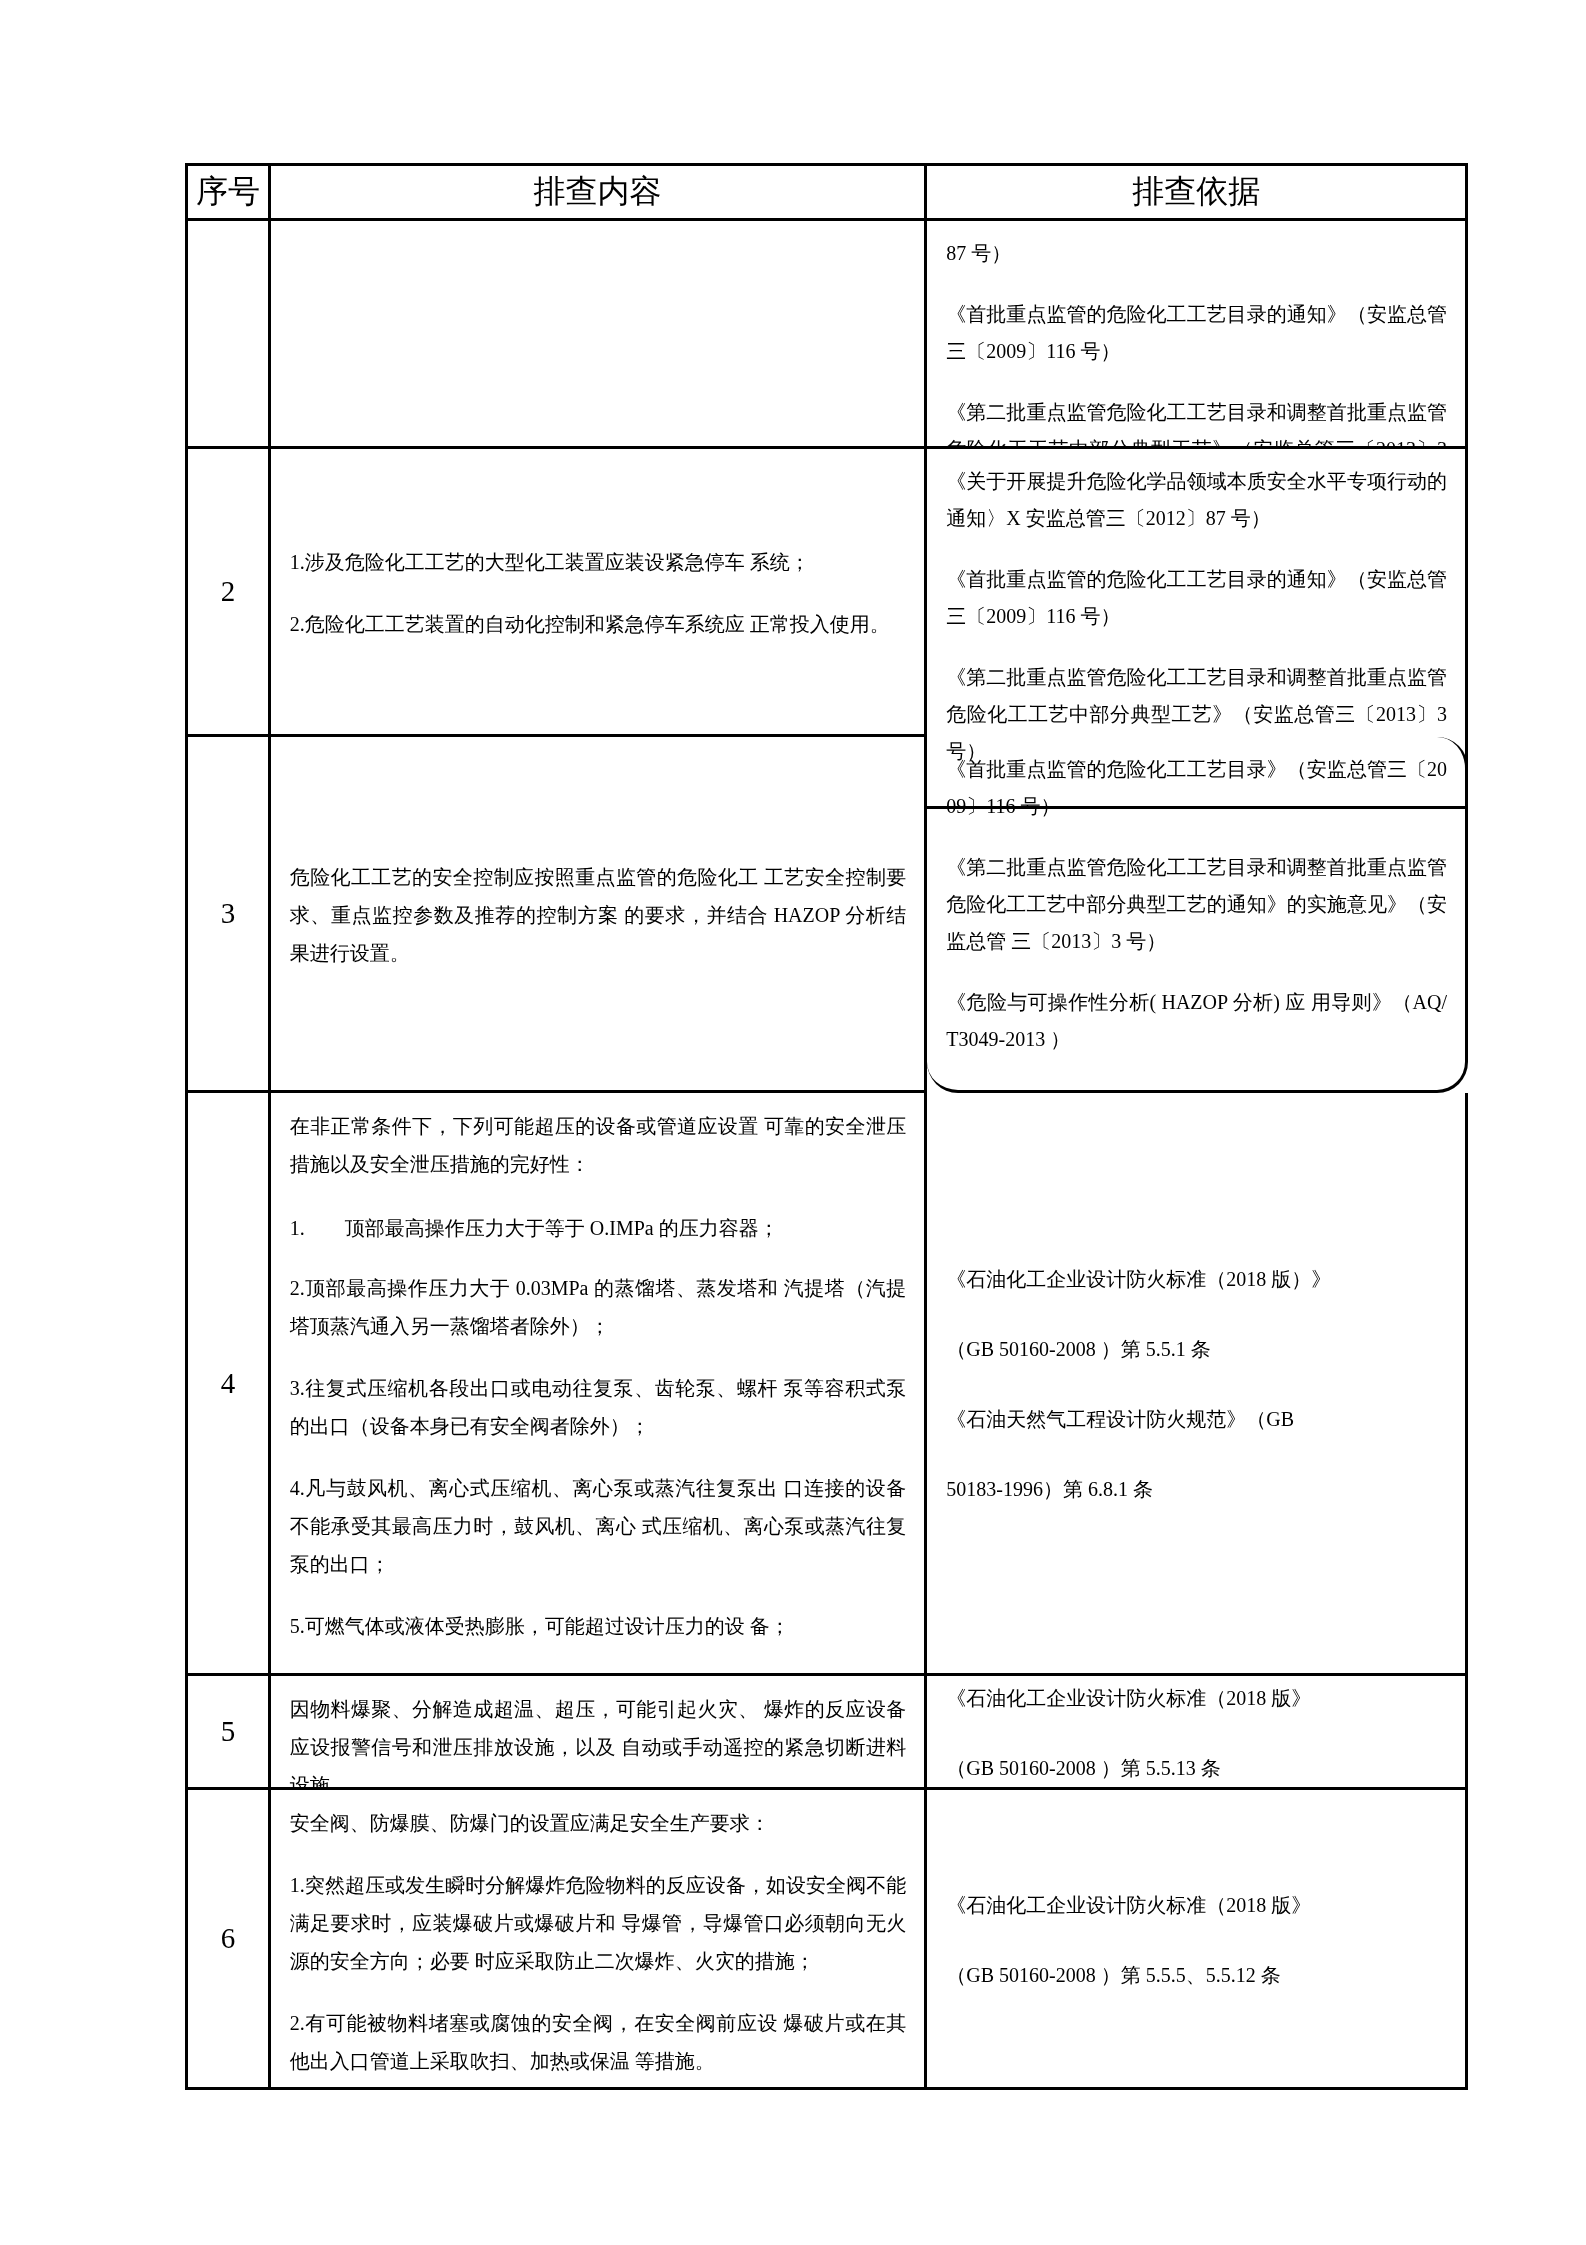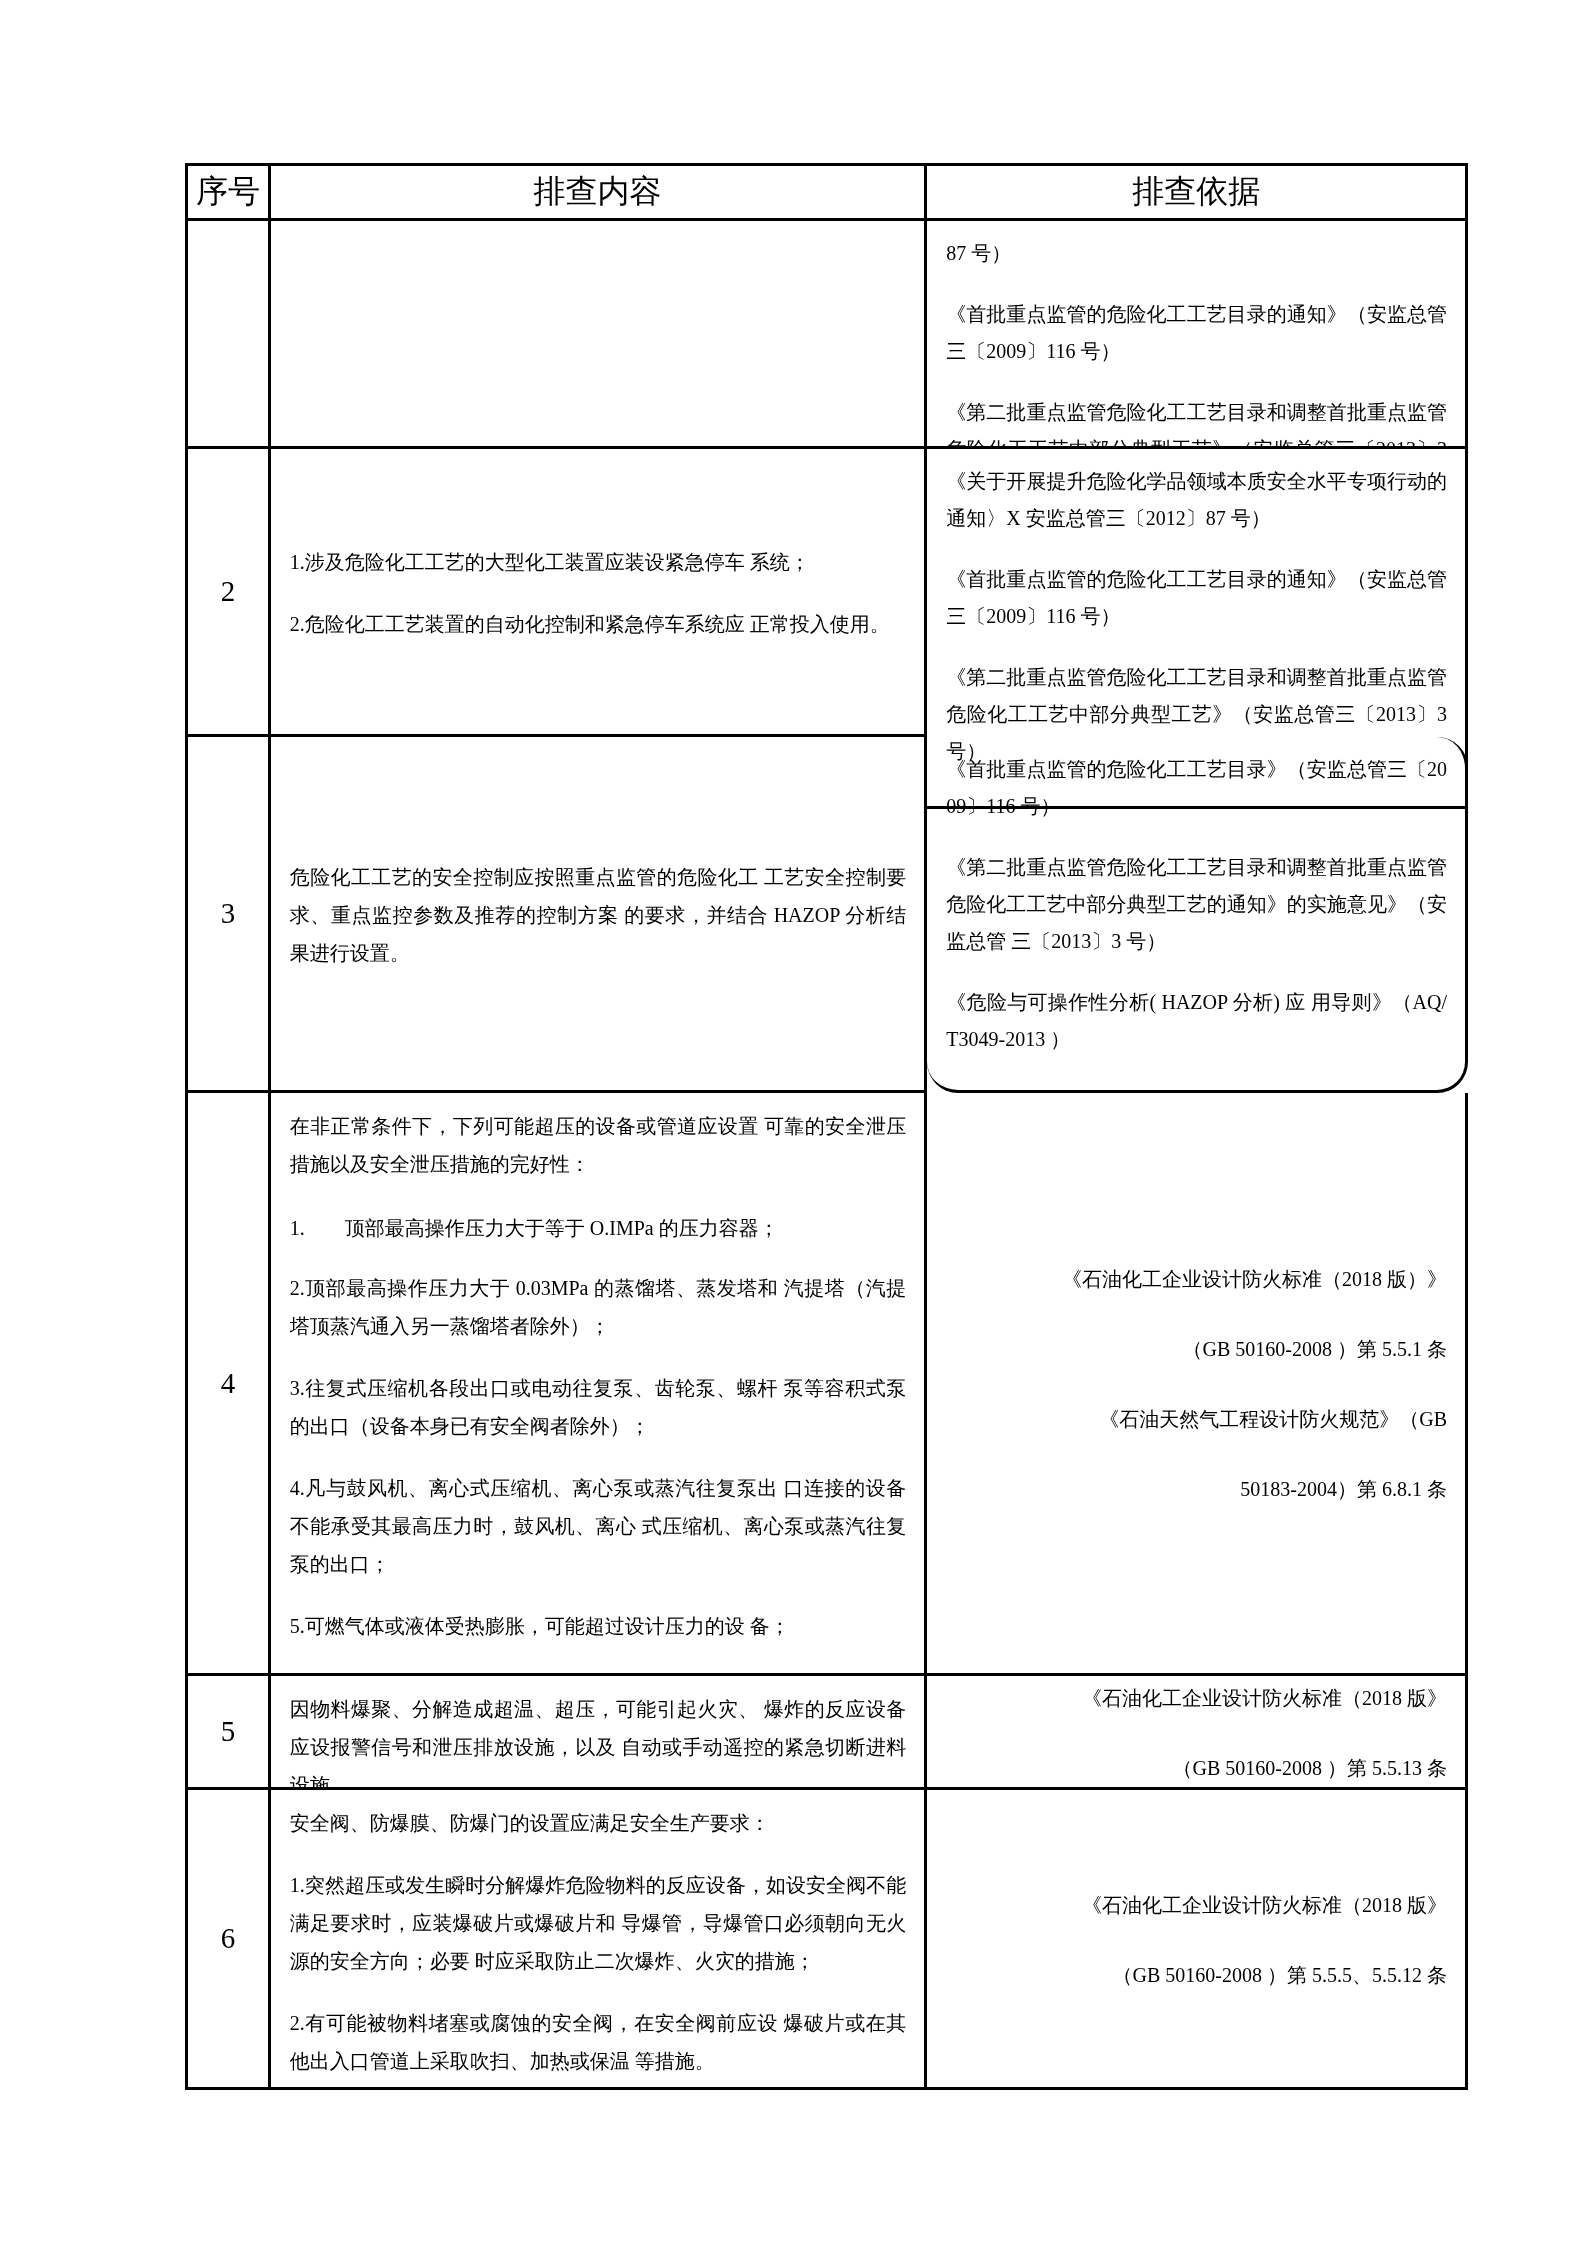--- a/index.html
+++ b/index.html
@@ -28,21 +28,21 @@
   .hdr{height:55px;}
   .num{font-size:29px;}
   .cellpad{padding:2px 6px 0 7px;}
   .vtop{display:flex;flex-direction:column;justify-content:flex-start;}
   .vcenter{display:flex;flex-direction:column;justify-content:center;}
   p.line{
     margin:12px;font-size:20px;line-height:38px;
     text-align:justify;word-break:break-all;
   }
   .tight p.line{line-height:37px;}
-  .loose p.line{line-height:46px;text-align:right;}
+  .loose p.line{line-height:46px;text-align:left;}
   p.line.gap1{margin-top:14px;margin-bottom:10px;}
 </style>
 </head>
 <body>
 
 <div class="doc-table">
 
   <div class="tr header-row">
     <div class="td c1 hdr">序号</div>
     <div class="td c2 hdr">排查内容</div>
@@ -93,21 +93,21 @@
       <p class="line">2.顶部最高操作压力大于 0.03MPa 的蒸馏塔、蒸发塔和 汽提塔（汽提塔顶蒸汽通入另一蒸馏塔者除外）；</p>
       <p class="line">3.往复式压缩机各段出口或电动往复泵、齿轮泵、螺杆 泵等容积式泵的出口（设备本身已有安全阀者除外）；</p>
       <p class="line">4.凡与鼓风机、离心式压缩机、离心泵或蒸汽往复泵出 口连接的设备不能承受其最高压力时，鼓风机、离心 式压缩机、离心泵或蒸汽往复泵的出口；</p>
       <p class="line">5.可燃气体或液体受热膨胀，可能超过设计压力的设 备；</p>
 
     </div>
     <div class="td c3 cellpad vcenter loose" style="height:583px;">
       <p class="line">《石油化工企业设计防火标准（2018 版）》</p>
       <p class="line">（GB 50160-2008 ）第 5.5.1 条</p>
       <p class="line">《石油天然气工程设计防火规范》（GB</p>
-      <p class="line">50183-2004）第 6.8.1 条</p>
+      <p class="line">50183-1996）第 6.8.1 条</p>
     </div>
   </div>
 
   <div class="tr" style="height:114px;">
     <div class="td c1 num" style="height:114px;">5</div>
     <div class="td c2 cellpad vtop" style="height:114px;">
       <p class="line">因物料爆聚、分解造成超温、超压，可能引起火灾、 爆炸的反应设备应设报警信号和泄压排放设施，以及 自动或手动遥控的紧急切断进料设施。</p>
     </div>
     <div class="td c3 cellpad vcenter loose" style="height:114px;">
       <p class="line">《石油化工企业设计防火标准（2018 版》</p>

